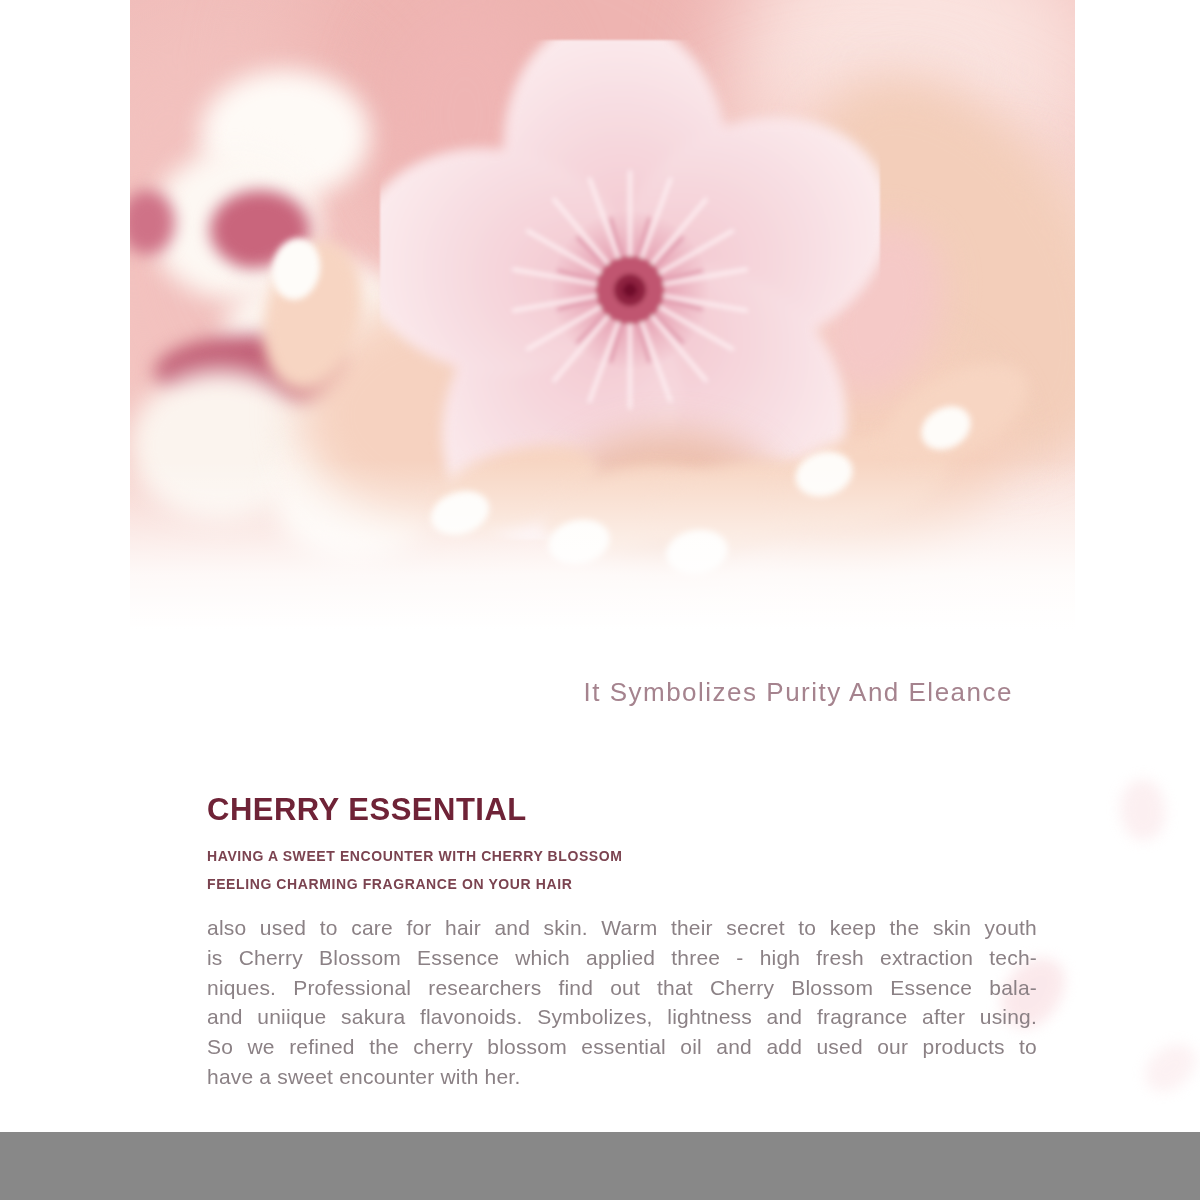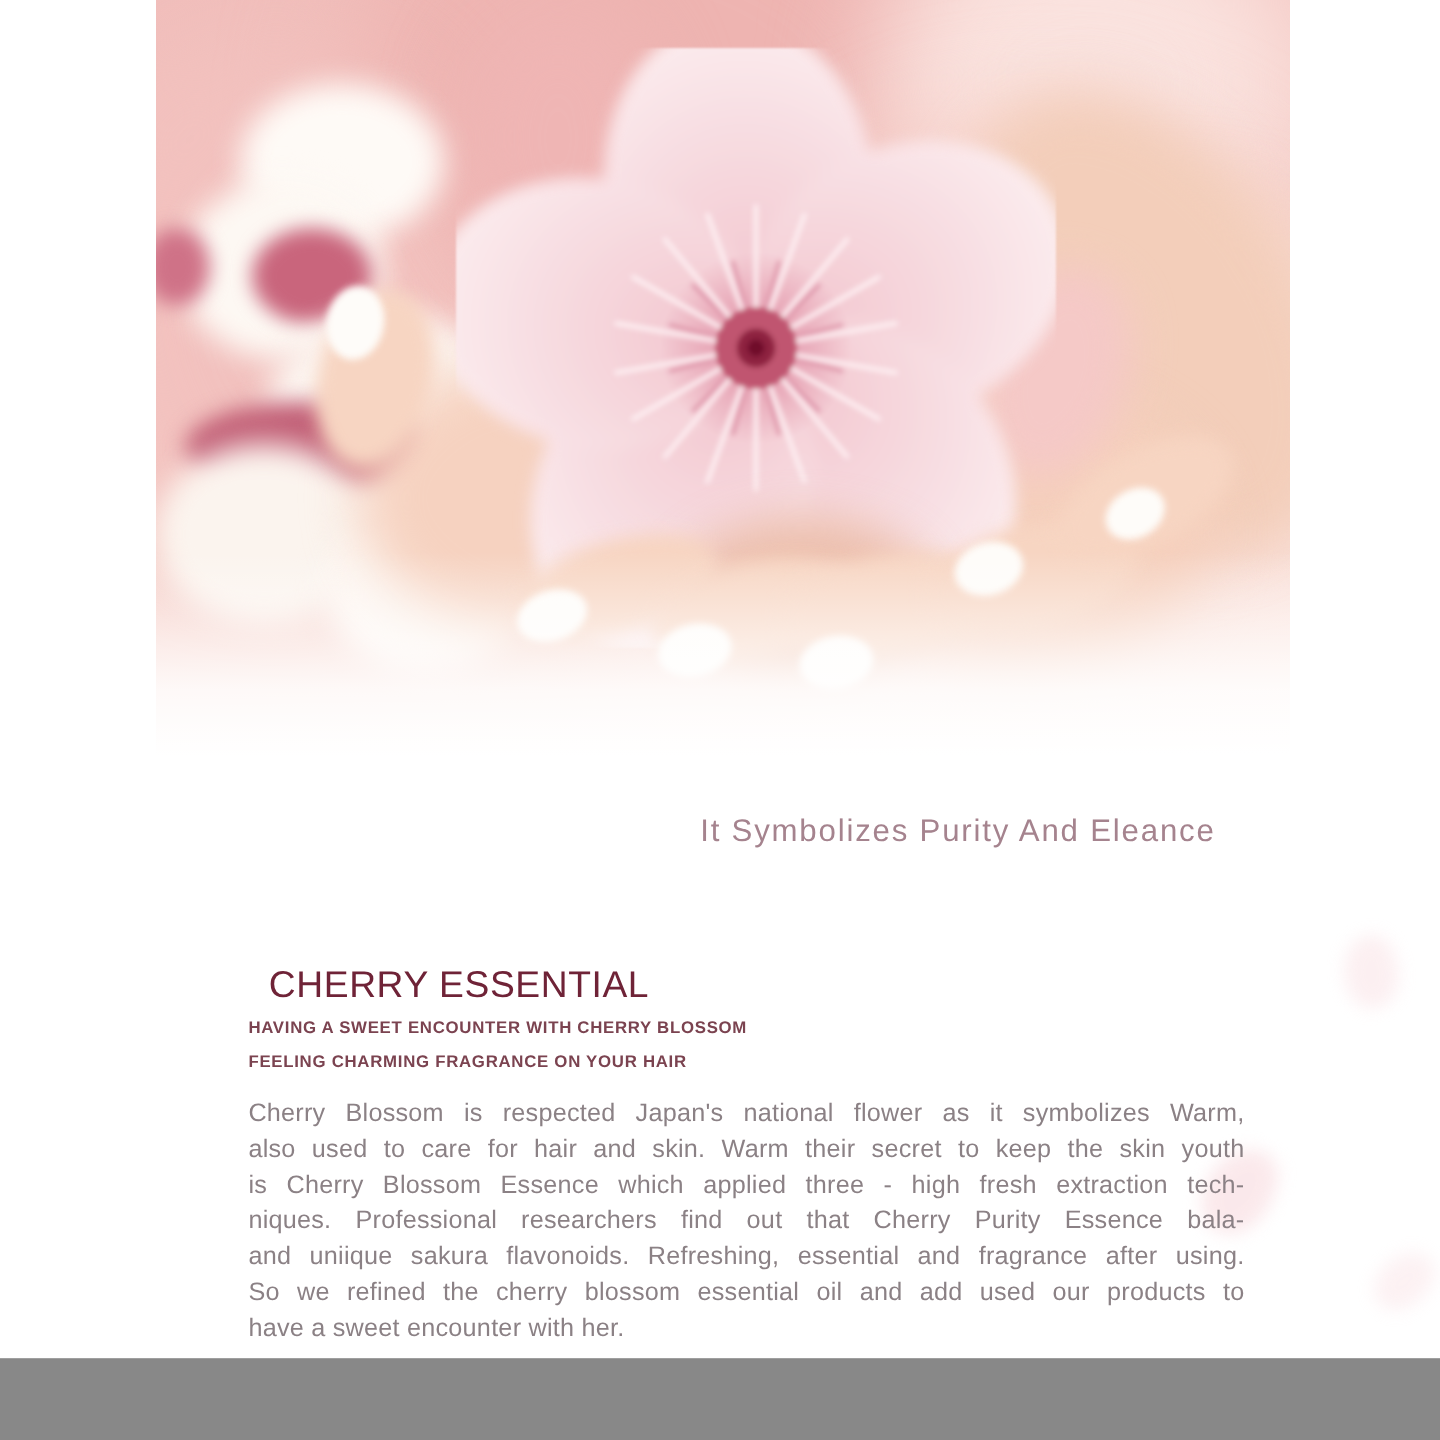--- a/index.html
+++ b/index.html
@@ -61,24 +61,23 @@
   .lp1{left:1005px;top:955px;width:55px;height:75px;opacity:.5;transform:rotate(25deg);}
   .lp2{left:1120px;top:780px;width:45px;height:60px;opacity:.35;transform:rotate(-15deg);}
   .lp3{left:1150px;top:1040px;width:40px;height:55px;opacity:.3;transform:rotate(40deg);}
   
   .tagline{
     position:absolute;right:187px;top:676px;text-align:right;
     font-size:26px;line-height:33px;letter-spacing:1.5px;
     color:var(--tagline-color,#a5838e);
   }
   .title{
-    position:absolute;left:224px;top:792px;
-    font-size:31px;font-weight:400;letter-spacing:.5px;
+    position:absolute;left:207px;top:792px;
+    font-size:31px;font-weight:700;letter-spacing:.5px;
     color:var(--title-color,#6f2337);
-    margin-top:11px;
   }
   .subtitle{
     position:absolute;left:207px;top:843px;
     font-size:14px;font-weight:700;line-height:27.5px;letter-spacing:.6px;
     color:var(--subtitle-color,#7b4350);
   }
   .bodytext{
     position:absolute;left:207px;top:913px;width:830px;
     font-size:21px;line-height:29.8px;letter-spacing:.2px;
     color:var(--body-color,#8b8185);
@@ -205,22 +204,21 @@
   </div>
 
   <div class="title">CHERRY ESSENTIAL</div>
 
   <div class="subtitle">
     <div>HAVING A SWEET ENCOUNTER WITH CHERRY BLOSSOM</div>
     <div>FEELING CHARMING FRAGRANCE ON YOUR HAIR</div>
   </div>
 
   <div class="bodytext">
-    <div class="bline">Cherry Blossom is respected Japan's national flower as it symbolizes Warm,</div>
     <div class="bline">also used to care for hair and skin. Warm their secret to keep the skin youth</div>
     <div class="bline">is Cherry Blossom Essence which applied three - high fresh extraction tech-</div>
-    <div class="bline">niques. Professional researchers find out that Cherry Purity Essence bala-</div>
-    <div class="bline">and uniique sakura flavonoids. Refreshing, essential and fragrance after using.</div>
+    <div class="bline">niques. Professional researchers find out that Cherry Blossom Essence bala-</div>
+    <div class="bline">and uniique sakura flavonoids. Symbolizes, lightness and fragrance after using.</div>
     <div class="bline">So we refined the cherry blossom essential oil and add used our products to</div>
     <div class="bline last">have a sweet encounter with her.</div>
   </div>
 
 </div>
 
 </body></html>

